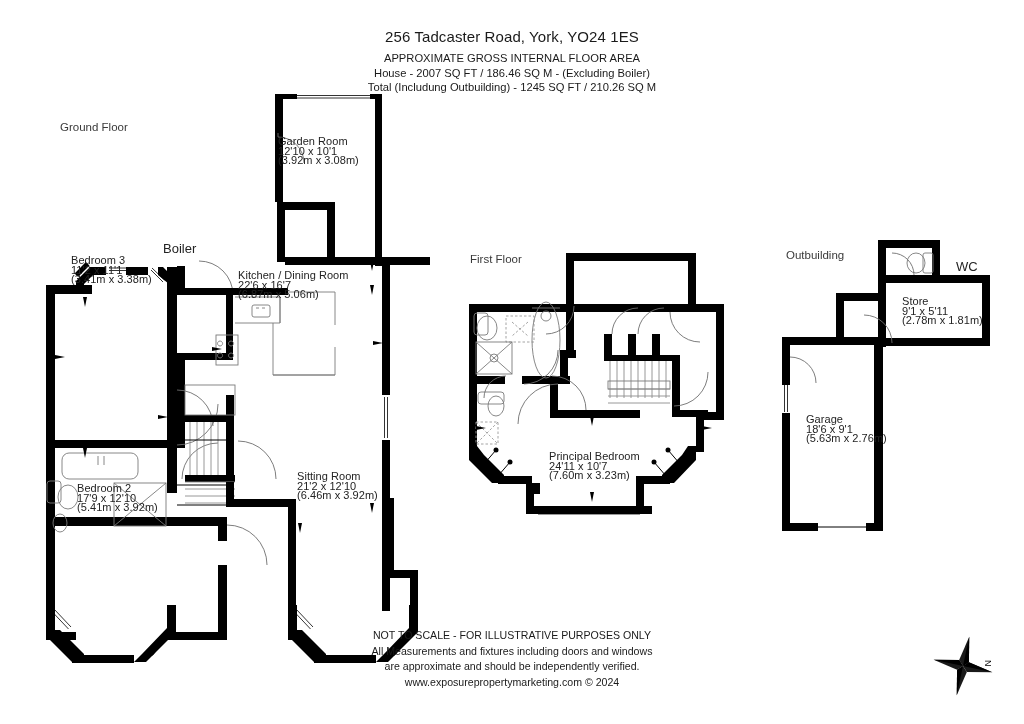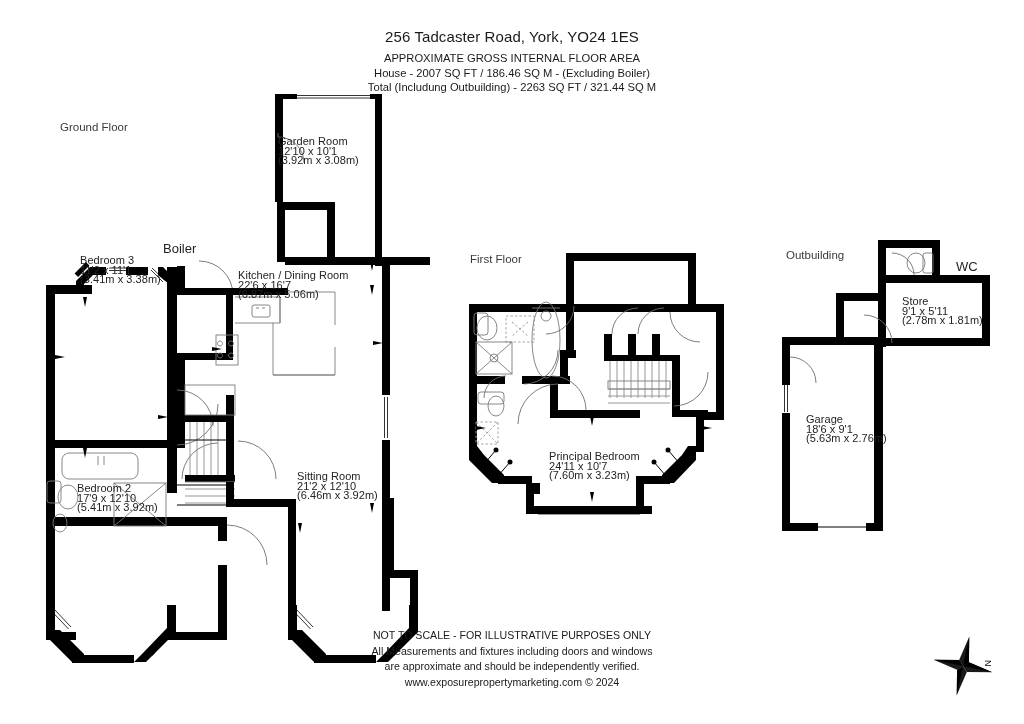--- a/index.html
+++ b/index.html
@@ -115,21 +115,21 @@
 </style>
 </head>
 <body>
 
 <div class="page">
 
   <div class="header">
     <div class="doc-title">256 Tadcaster Road, York, YO24 1ES</div>
     <div class="doc-sub">APPROXIMATE GROSS INTERNAL FLOOR AREA</div>
     <div class="doc-sub">House - 2007 SQ FT / 186.46 SQ M - (Excluding Boiler)</div>
-    <div class="doc-sub">Total (Includung Outbuilding) - 2263 SQ FT / 321.44 SQ M</div>
+    <div class="doc-sub">Total (Includung Outbuilding) - 1245 SQ FT / 210.26 SQ M</div>
   </div>
 
   <div class="floor-label" id="ground-floor-label">Ground Floor</div>
   <div class="floor-label" id="first-floor-label">First Floor</div>
   <div class="floor-label" id="outbuilding-label">Outbuilding</div>
 
   <div class="plan" id="ground-floor-plan">
     <svg width="400" height="530" viewBox="0 0 400 530">
 
       <g>
@@ -309,21 +309,21 @@
       </g>
     </svg>
   </div>
 
   <div class="room" id="garden-room-text" style="left:278px; top:137px;">
     <span class="rname">Garden Room</span>
     <span class="rimp">12'10 x 10'1</span>
     <span class="rmet">(3.92m x 3.08m)</span>
   </div>
 
-  <div class="room" id="bedroom3-text" style="left:80px; top:256px;">
+  <div class="room" id="bedroom3-text" style="left:71px; top:256px;">
     <span class="rname">Bedroom 3</span>
     <span class="rimp">11'2 x 11'1</span>
     <span class="rmet">(3.41m x 3.38m)</span>
   </div>
 
   <div class="label-plain" id="boiler-text" style="left:163px; top:241px;">Boiler</div>
 
   <div class="room" id="kitchen-text" style="left:238px; top:271px;">
     <span class="rname">Kitchen / Dining Room</span>
     <span class="rimp">22'6 x 16'7</span>

